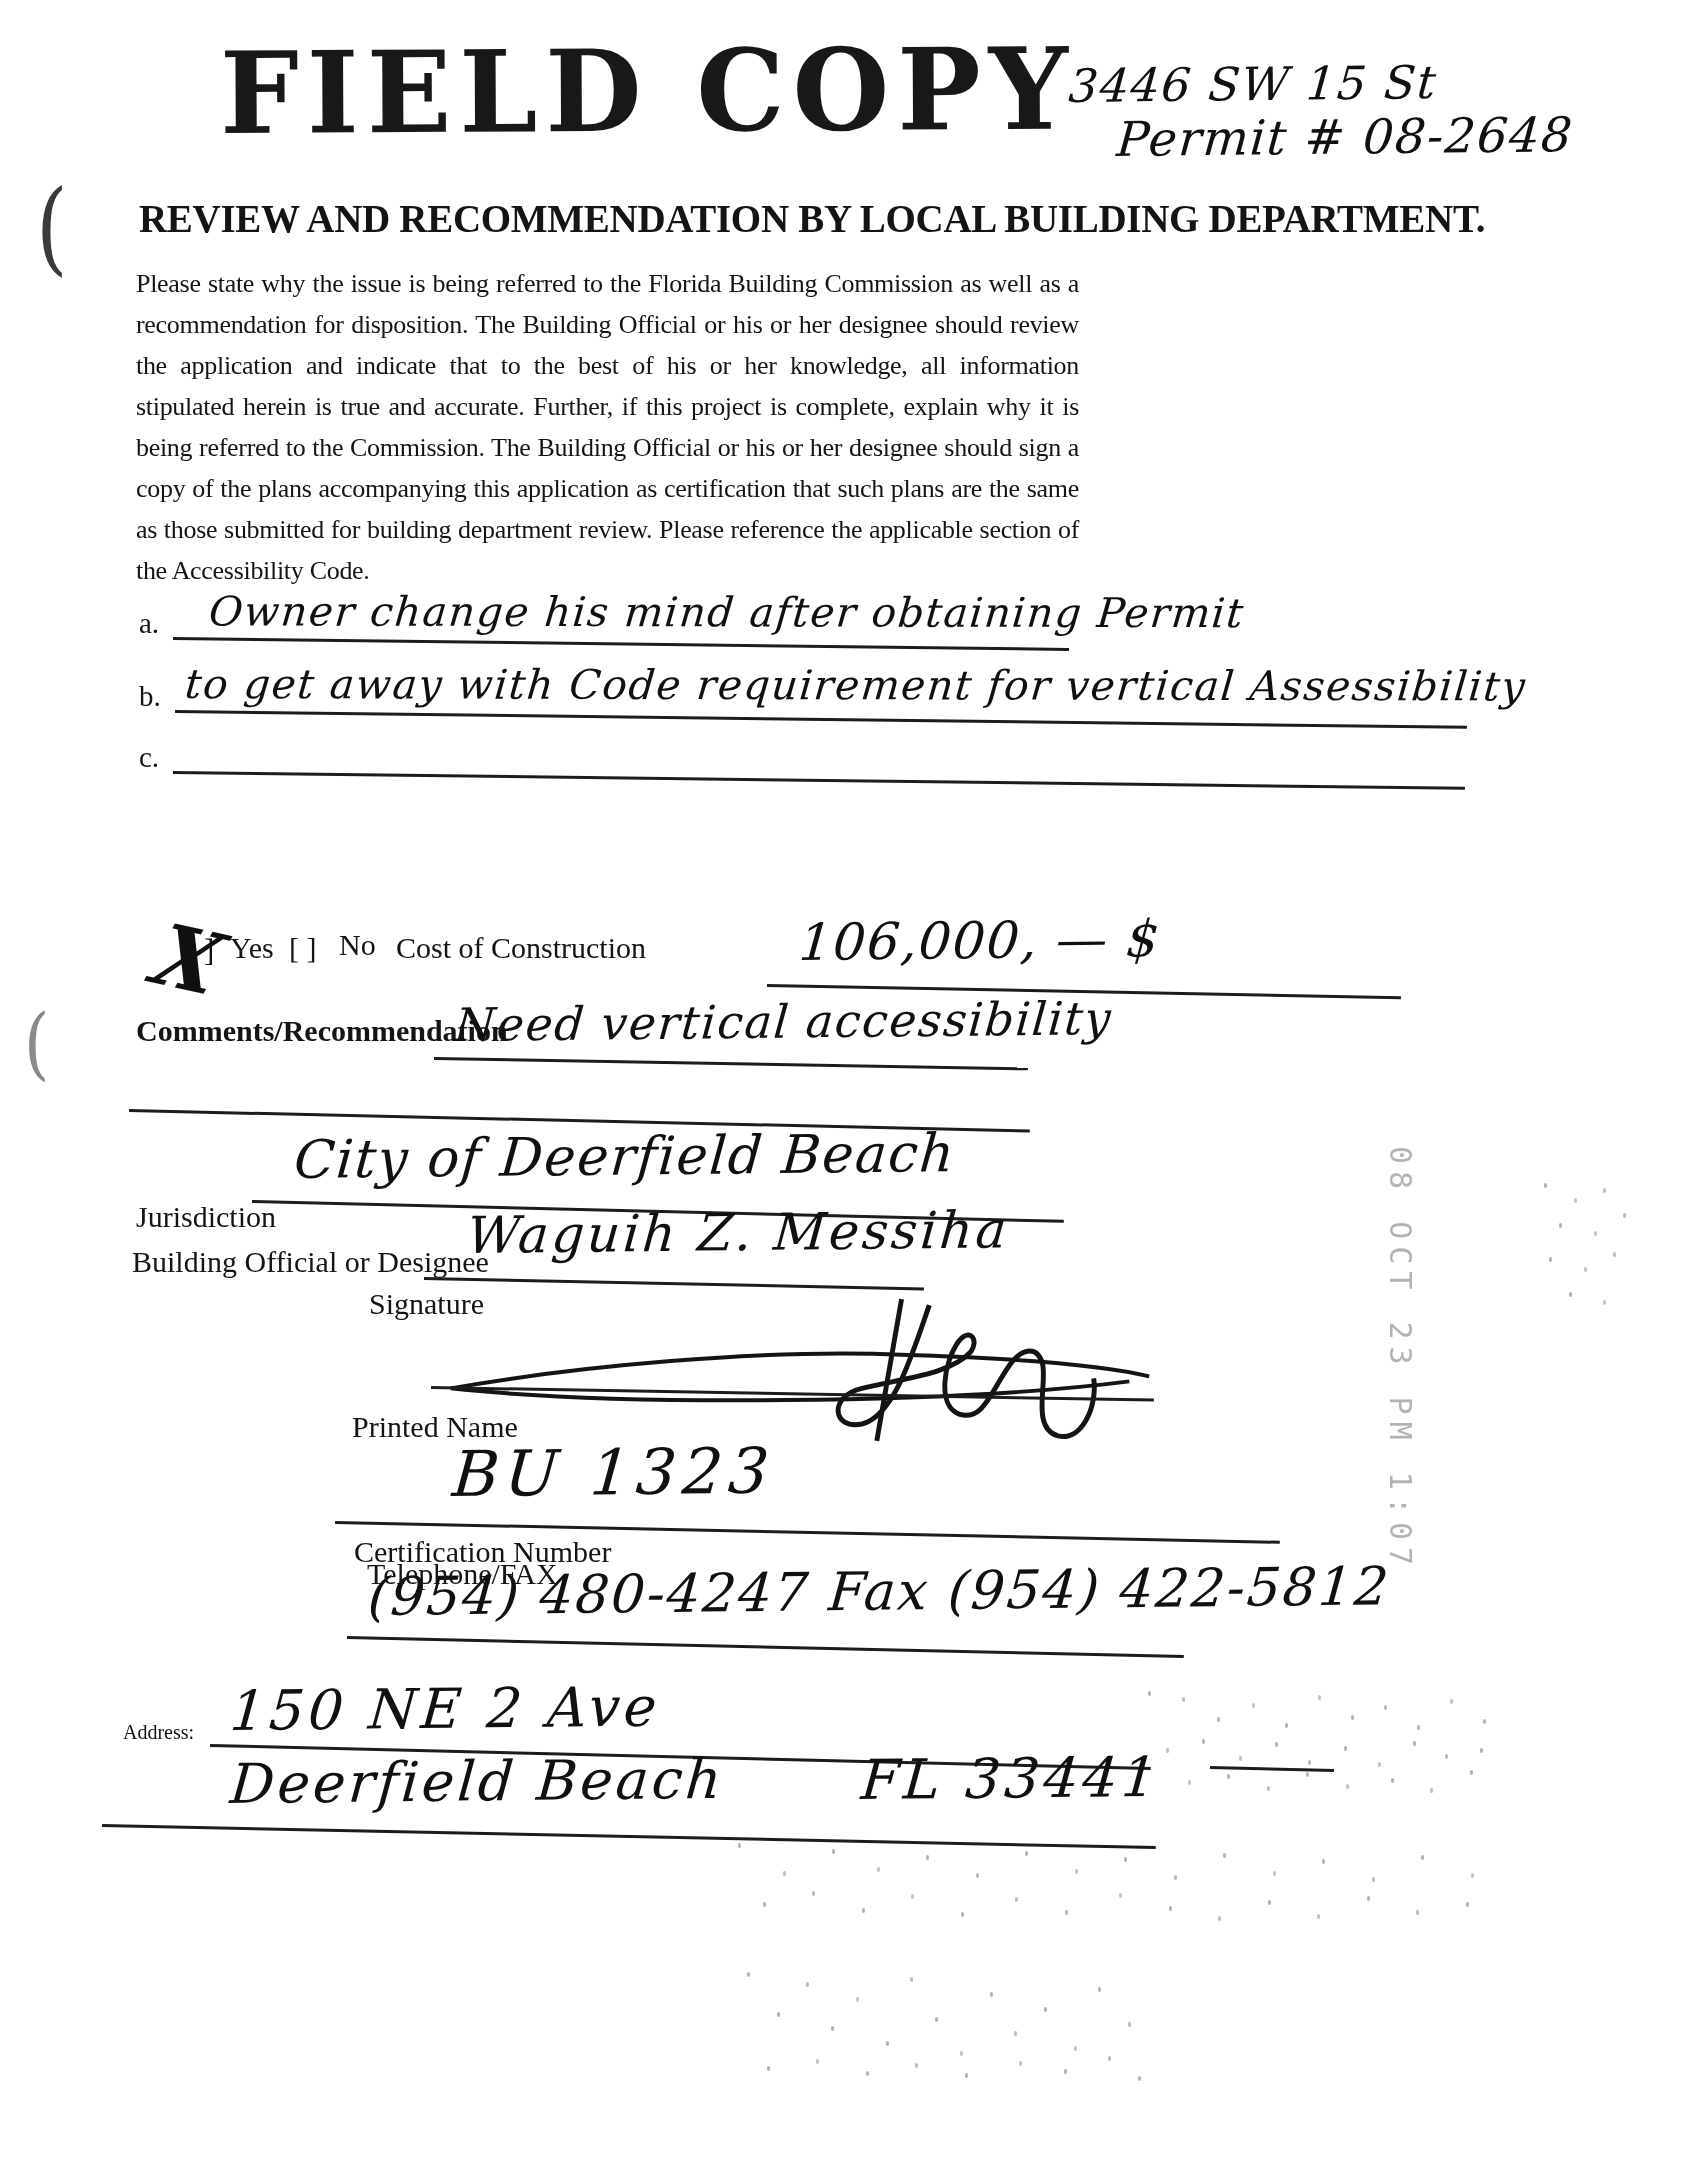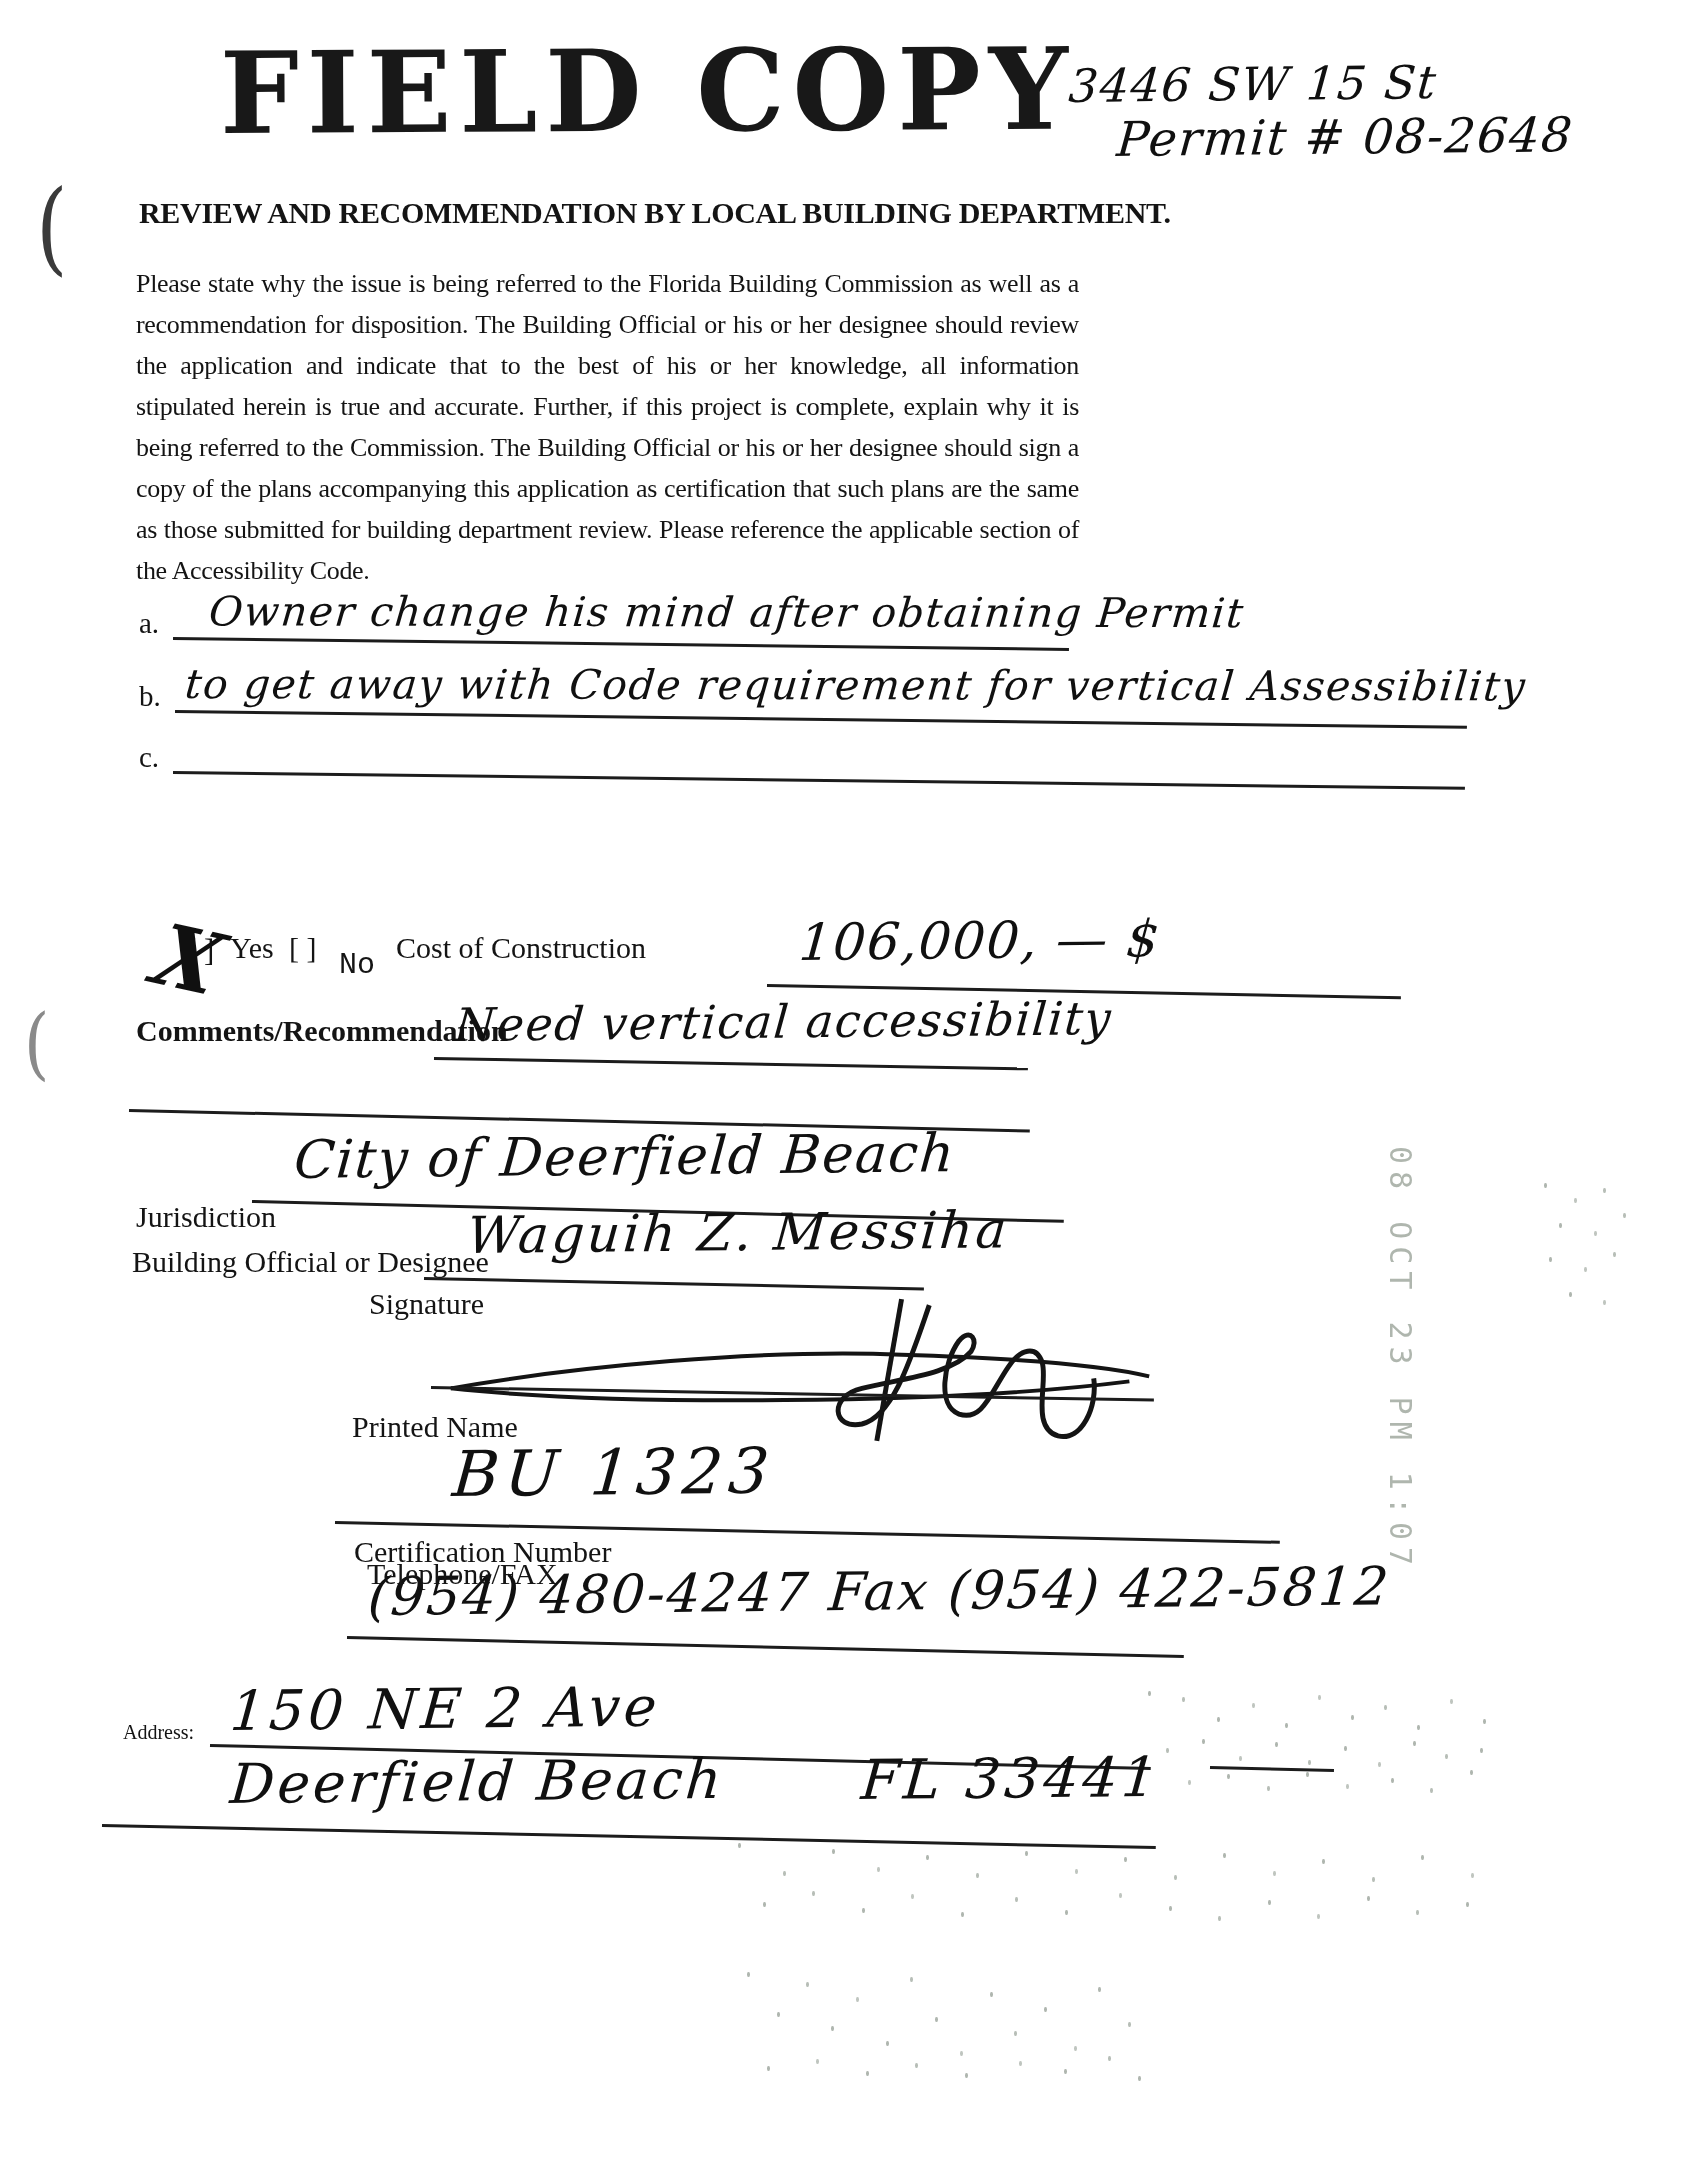--- a/index.html
+++ b/index.html
@@ -17,21 +17,21 @@
   .stamp-title{
     position:absolute;left:220px;top:26px;
     font-family:"DejaVu Serif", serif;
     font-weight:bold;font-size:111px;letter-spacing:8px;
     color:#181818;
     transform:scaleY(1.02) rotate(-0.3deg);
     white-space:nowrap;
   }
   .heading{
     position:absolute;left:139px;top:196px;width:1030px;
-    font-size:30px;font-weight:bold;letter-spacing:-0.3px;
+    font-size:39px;font-weight:bold;letter-spacing:-0.3px;
     white-space:nowrap;
   }
   .para{
     position:absolute;left:136px;top:263px;width:943px;
     font-size:26px;line-height:41px;text-align:justify;
     letter-spacing:-0.3px;
   }
   .q-para{
     position:absolute;left:136px;top:812px;width:943px;
     font-size:27px;line-height:40px;text-align:justify;
@@ -155,21 +155,21 @@
       <span class="hw"></span>
     </span>
   </div>
 
 
   <div class="chk-row">
     <span class="bracket" style="left:186px;top:6px;">[ ]</span>
     <span class="hw x-mark">X</span>
     <span class="plabel abs" style="left:230px;top:4px;">Yes</span>
     <span class="plabel abs" style="left:289px;top:4px;">[ ]</span>
-    <span class="plabel abs" style="left:339px;top:21px;font-family:Liberation Mono, monospace;">No</span>
+    <span class="plabel abs" style="left:339px;top:1px;">No</span>
     <span class="plabel abs" style="left:396px;top:4px;">Cost of Construction</span>
     <span class="rule" style="left:767px;top:57px;width:634px;transform:rotate(1.1deg);"></span>
     <span class="hw abs" style="left:797px;top:-14px;font-size:51px;">106,000, — $</span>
   </div>
 
   <div class="plabel bold abs" style="left:136px;top:1014px;">Comments/Recommendation</div>
   <span class="rule" style="left:434px;top:1057px;width:594px;transform:rotate(1deg);"></span>
   <div class="hw abs" style="left:453px;top:998px;font-size:46px;">Need vertical accessibility</div>
 
   <span class="rule" style="left:129px;top:1109px;width:901px;transform:rotate(1.3deg);"></span>

